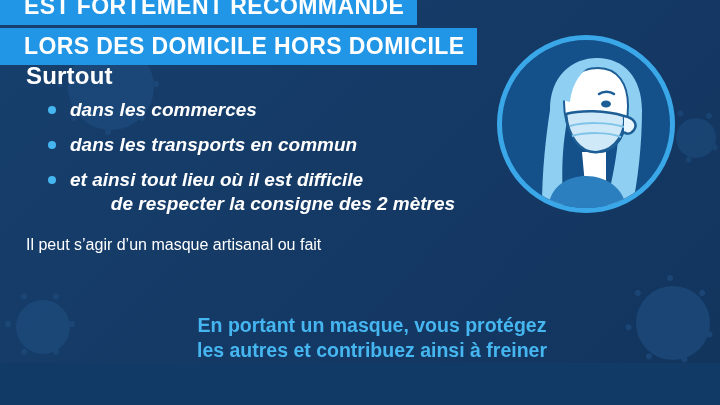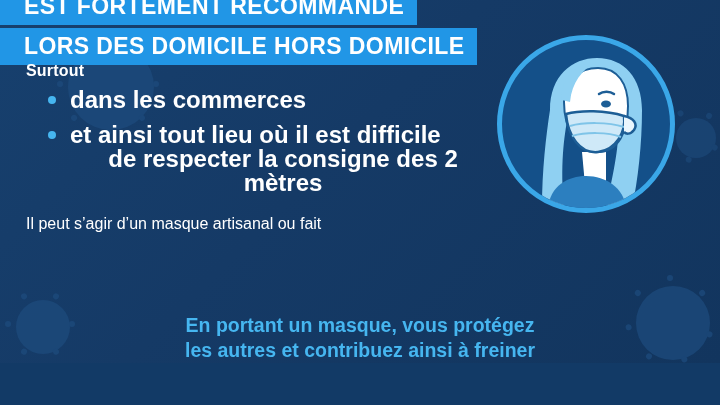--- a/index.html
+++ b/index.html
@@ -89,37 +89,38 @@
 
   
   .content {
     position: absolute;
     left: 26px;
     top: 62px;
     width: 470px;
     color: #ffffff;
   }
   .surtout {
-    font-size: 16px;
+    font-size: 24px;
     font-weight: bold;
     margin: 0 0 8px 0;
     letter-spacing: 0.2px;
   }
   ul.bullets {
     list-style: none;
     margin: 0 0 0 0;
     padding: 0 0 0 22px;
   }
   ul.bullets li {
     position: relative;
-    font-size: 24px;
+    font-size: 19px;
     font-weight: bold;
     line-height: 24px;
     margin-bottom: 11px;
     padding-left: 22px;
+    font-style: italic;
   }
   ul.bullets li .dot {
     position: absolute;
     left: 0;
     top: 8px;
     width: 8px;
     height: 8px;
     background: #46b6f0;
     border-radius: 50%;
   }
@@ -129,21 +130,21 @@
   }
   .para {
     font-size: 16px;
     line-height: 25px;
     margin-top: 16px;
     color: #ffffff;
   }
   .para .l2 { display: block; }
   .closing {
     position: absolute;
-    left: 26px;
+    left: 38px;
     top: 313px;
     width: 668px;
     text-align: center;
     color: #46b6f0;
     font-weight: bold;
     font-size: 19.5px;
     line-height: 25px;
   }
   .closing span { display: block; }
 
@@ -227,20 +228,24 @@
   <div class="content">
     <p class="surtout">Surtout</p>
 
     <ul class="bullets">
       <li>
         <span class="dot"></span>
         <span>dans les commerces</span>
       </li>
       <li>
         <span class="dot"></span>
+        <span>dans les transports en commun</span>
+      </li>
+      <li>
+        <span class="dot"></span>
         <span>et ainsi tout lieu où il est difficile</span>
         <span class="l2">de respecter la consigne des 2 mètres</span>
       </li>
     </ul>
 
     <div class="para">
       <span>Il peut s’agir d’un masque artisanal ou fait</span>
     </div>
   </div>
 

